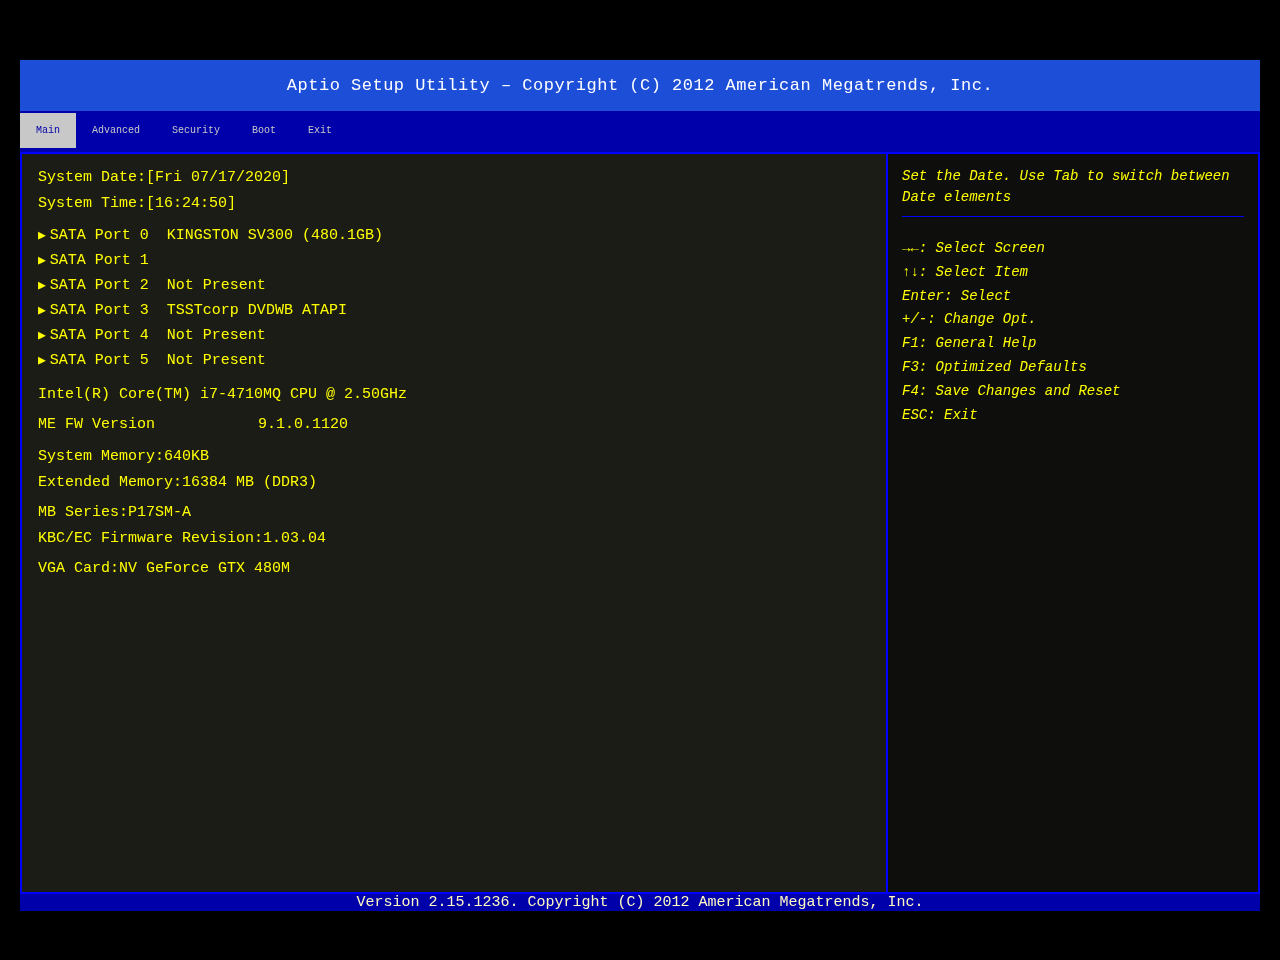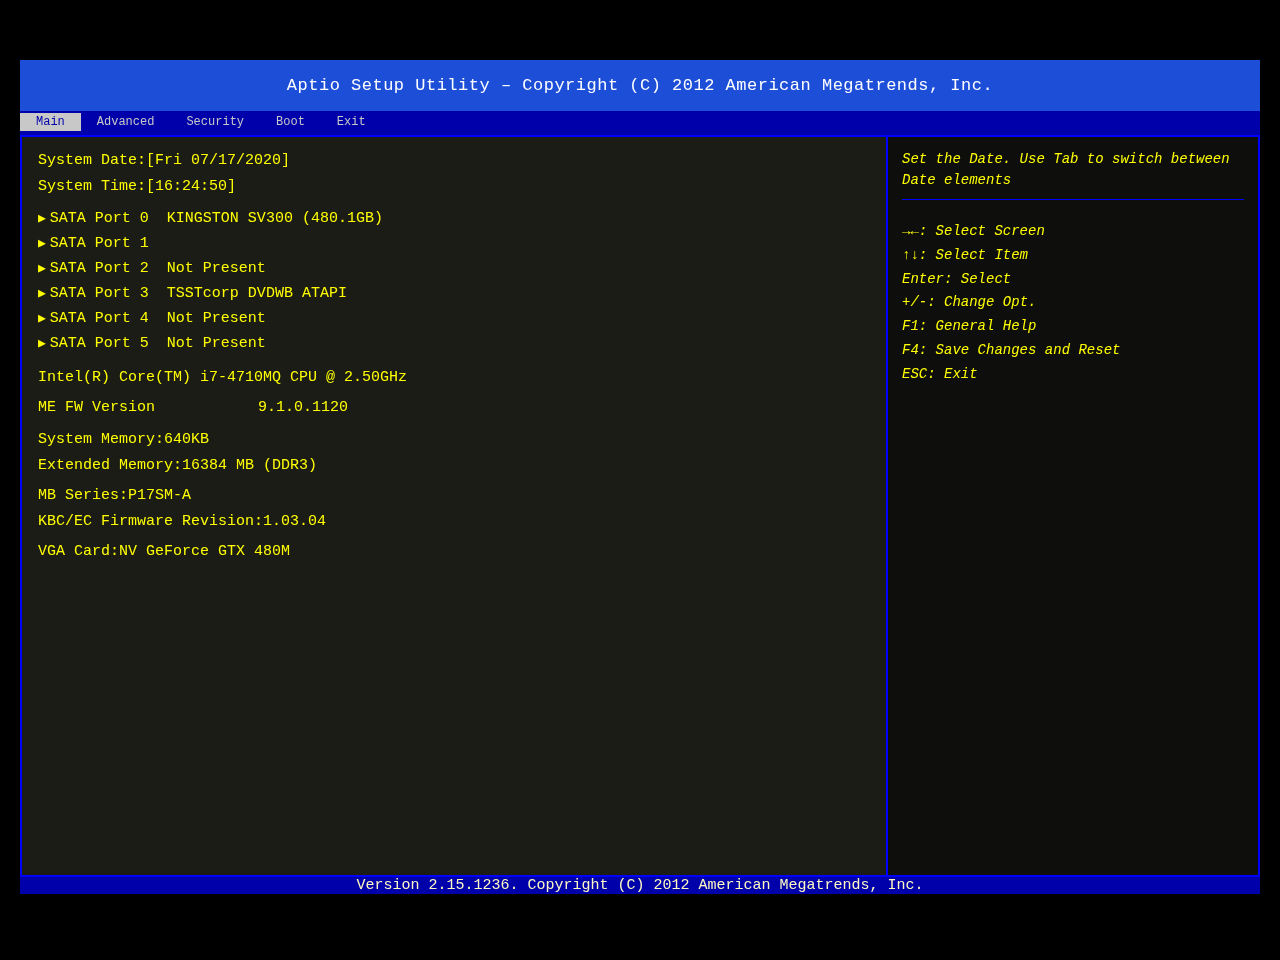--- a/index.html
+++ b/index.html
@@ -40,22 +40,22 @@
     .menu-bar {
       background: #0000aa;
       display: flex;
       align-items: center;
       padding: 2px 0 4px 0;
       gap: 0;
     }
 
     .menu-item {
       color: #c8c8c8;
-      padding: 2px 16px;
-      font-size: 12px;
+      padding: 12px 16px;
+      font-size: 10px;
       cursor: pointer;
       text-align: center;
     }
 
     .menu-item.active {
       background: #c8c8c8;
       color: #0000aa;
     }
 
     .main-content {
@@ -287,20 +287,24 @@
         </div>
         <div>
           <span>+/-: </span>
           <span>Change Opt.</span>
         </div>
         <div>
           <span>F1: </span>
           <span>General Help</span>
         </div>
         <div>
+          <span>F3: </span>
+          <span>Optimized Defaults</span>
+        </div>
+        <div>
           <span>F4: </span>
           <span>Save Changes and Reset</span>
         </div>
         <div>
           <span>ESC: </span>
           <span>Exit</span>
         </div>
       </div>
     </div>
   </div>

